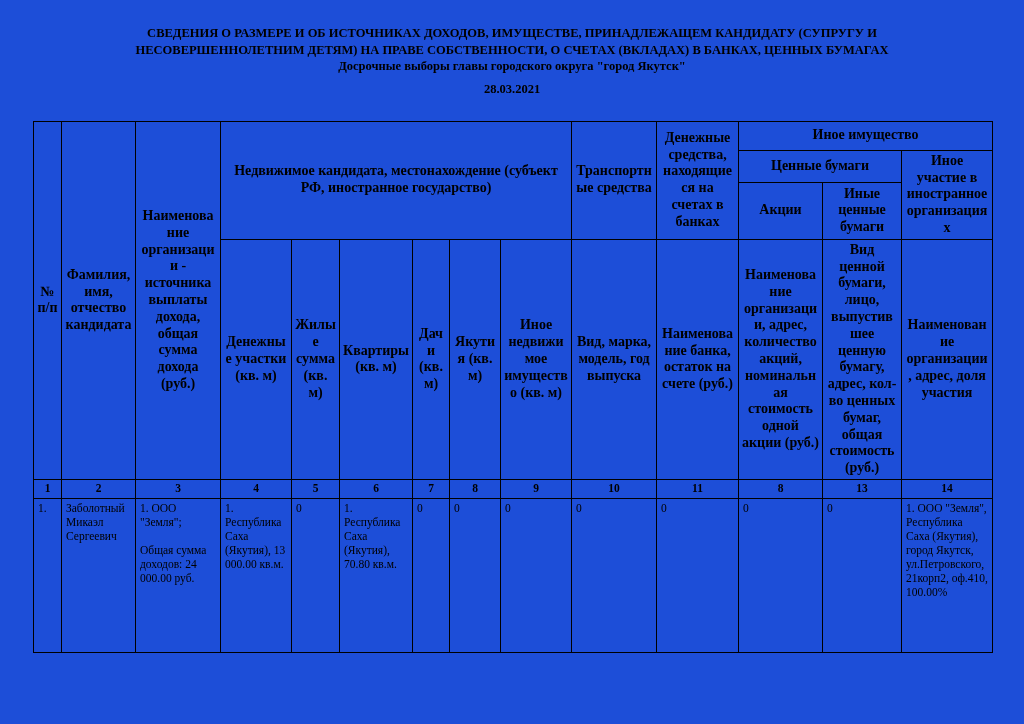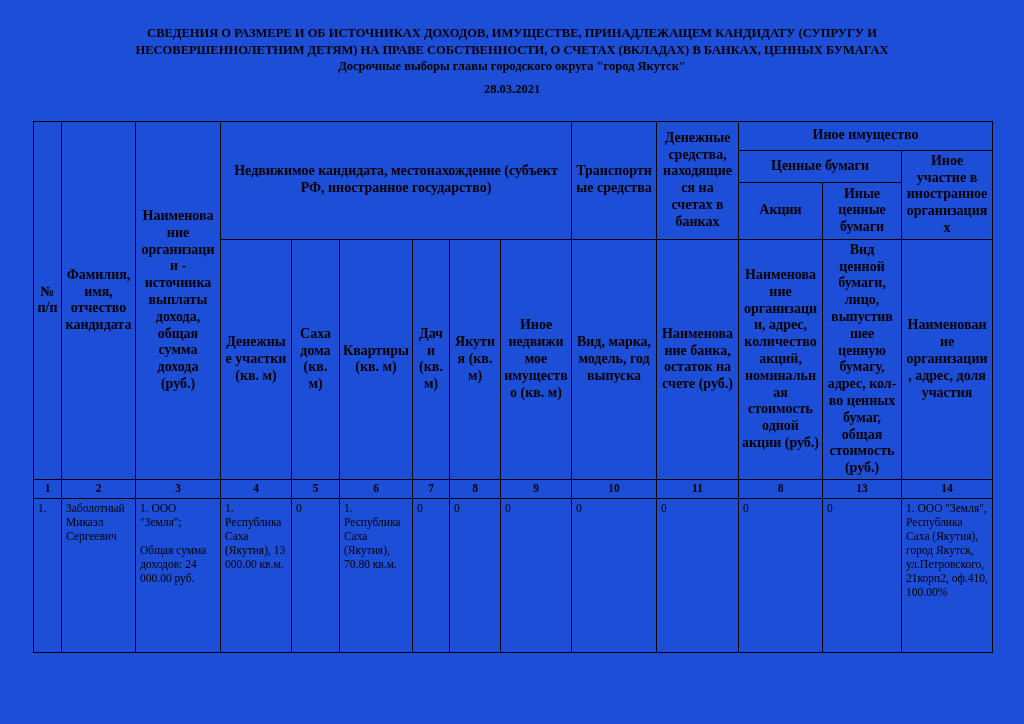--- a/index.html
+++ b/index.html
@@ -100,21 +100,21 @@
       <th rowspan="2">Иное участие в иностранное организациях</th>
     </tr>
 
     <tr style="height:43px">
       <th>Акции</th>
       <th>Иные ценные бумаги</th>
     </tr>
 
     <tr style="height:169px">
       <th>Денежные участки (кв. м)</th>
-      <th>Саха дома (кв. м)</th>
+      <th>Жилые сумма (кв. м)</th>
       <th>Квартиры (кв. м)</th>
       <th>Дачи (кв. м)</th>
       <th>Якутия (кв. м)</th>
       <th>Иное недвижимое имущество (кв. м)</th>
       <th>Вид, марка, модель, год выпуска</th>
       <th>Наименование банка, остаток на счете (руб.)</th>
       <th>Наименование организации, адрес, количество акций, номинальная стоимость одной акции (руб.)</th>
       <th>Вид ценной бумаги, лицо, выпустившее ценную бумагу, адрес, кол-во ценных бумаг, общая стоимость (руб.)</th>
       <th>Наименование организации, адрес, доля участия</th>
     </tr>

